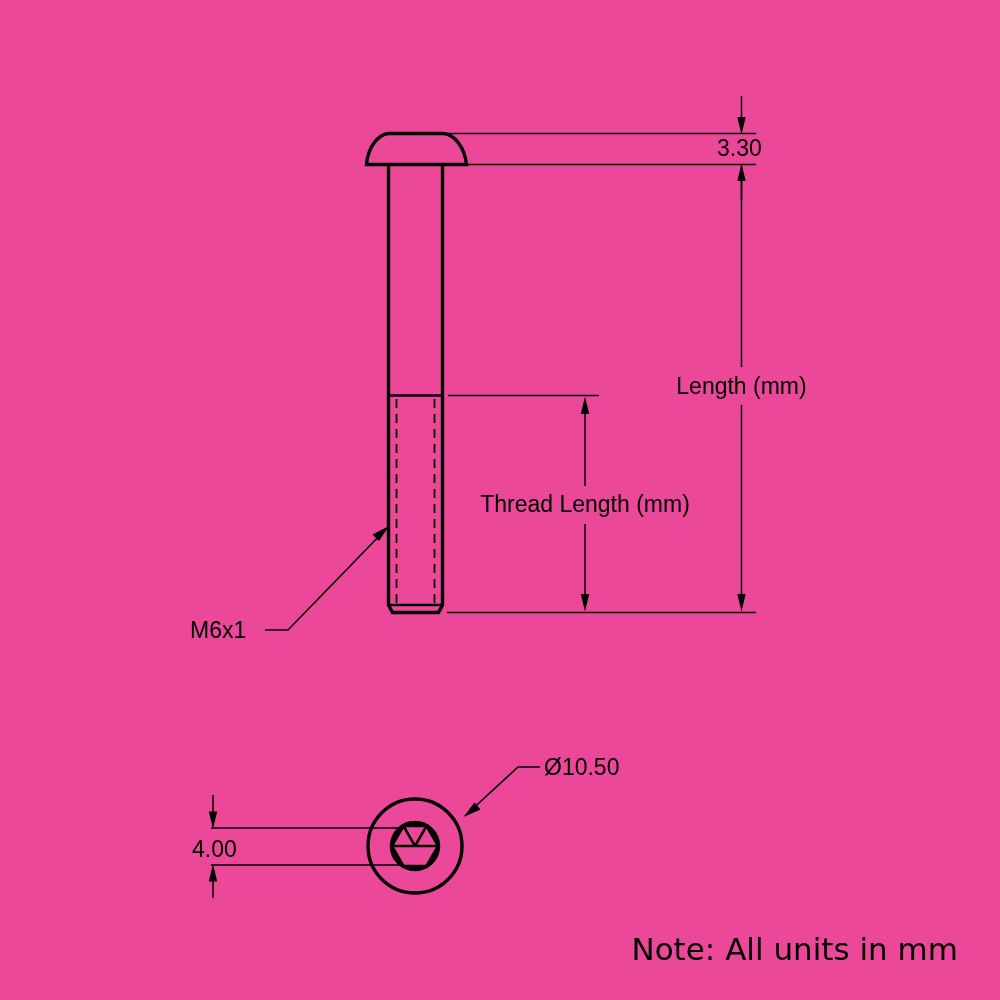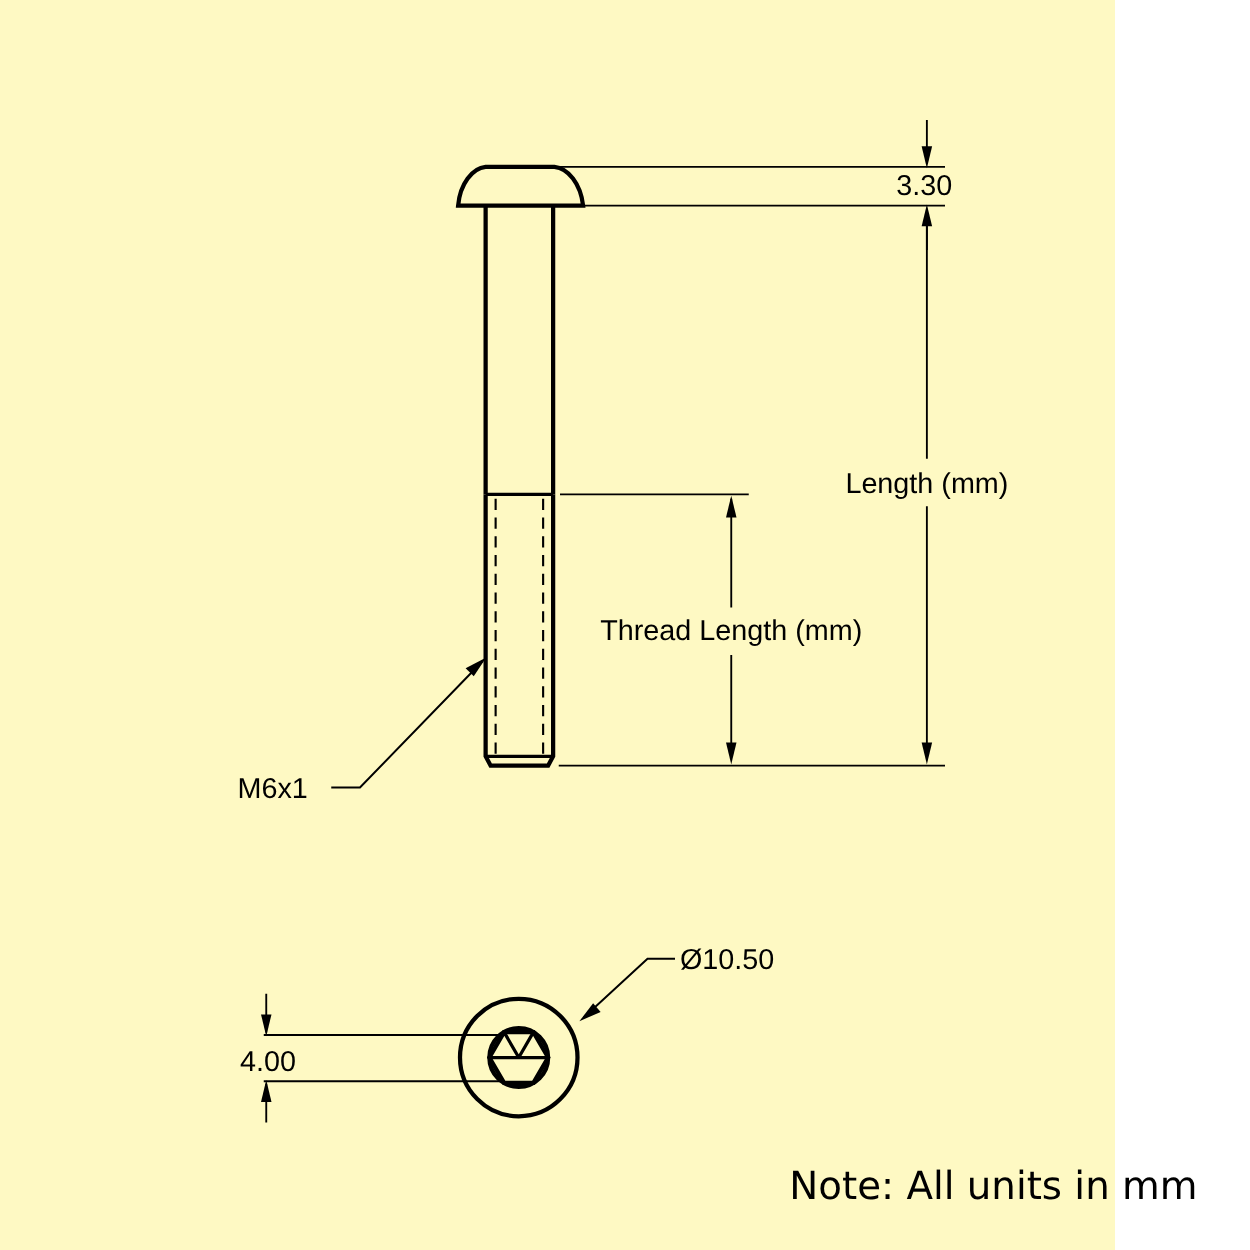--- a/index.html
+++ b/index.html
@@ -10,23 +10,23 @@
   }
   body {
     width: 1000px;
     height: 1000px;
     overflow: hidden;
     font-family: "Liberation Sans", sans-serif;
     color: #000000;
   }
   #drawing-root {
     position: relative;
-    width: 892px;
+    width: 1000px;
     height: 1000px;
-    background: #fef9c3;
+    background: #ec4899;
     text-align: right;
   }
   svg#drawing-canvas {
     position: absolute;
     top: 0;
     left: 0;
     width: 1000px;
     height: 1000px;
     display: block;
   }

